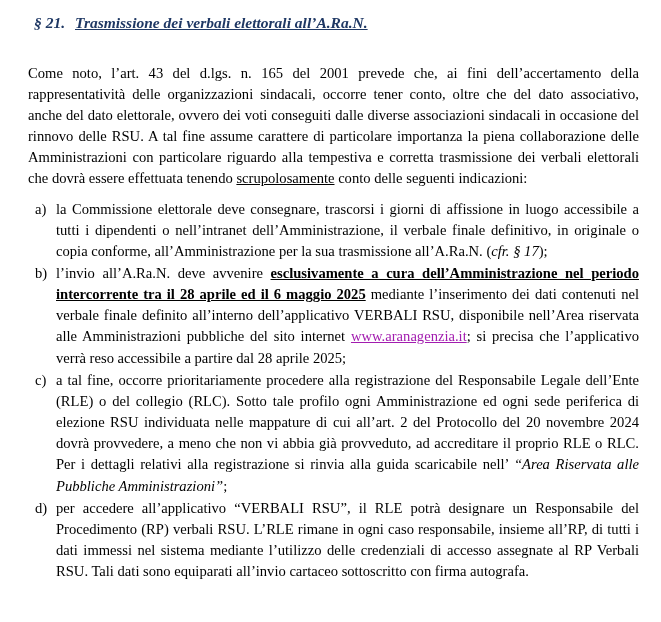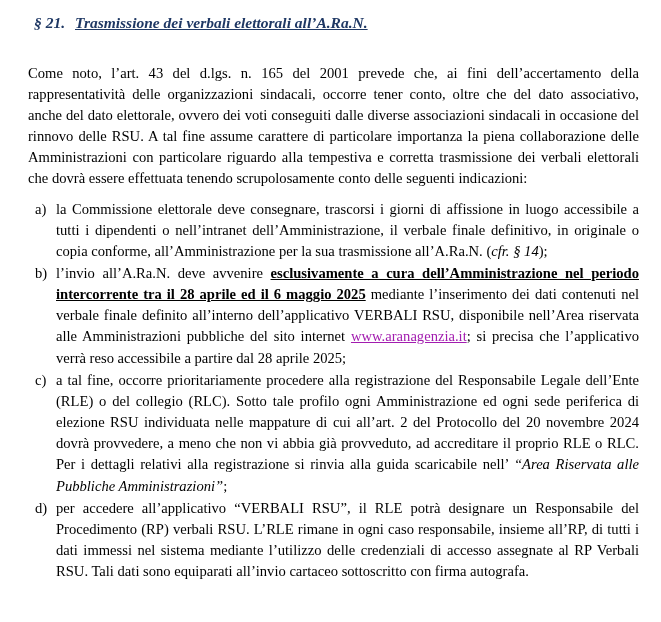--- a/index.html
+++ b/index.html
@@ -43,20 +43,21 @@
     padding: 0 22px 0 28px;
     font-size: 14.6px;
     line-height: 1.45;
     text-align: justify;
     text-justify: inter-word;
   }
   .para-intro {
     margin-top: 30px;
   }
   .u-bold {
+    text-decoration: underline;
     font-weight: normal;
   }
   .list {
     margin: 9px 0 0 0;
     padding: 0 22px 0 28px;
   }
   .list-item {
     display: flex;
     align-items: flex-start;
     font-size: 14.6px;
@@ -96,21 +97,21 @@
     <span class="sect">§ 21.</span><span class="title">Trasmissione dei verbali elettorali all’A.Ra.N.</span>
   </h2>
 
   <p class="body-text para-intro">
     <span>Come noto, l’art. 43 del d.lgs. n. 165 del 2001 prevede che, ai fini dell’accertamento della rappresentatività delle organizzazioni sindacali, occorre tener conto, oltre che del dato associativo, anche del dato elettorale, ovvero dei voti conseguiti dalle diverse associazioni sindacali in occasione del rinnovo delle RSU. A tal fine assume carattere di particolare importanza la piena collaborazione delle Amministrazioni con particolare riguardo alla tempestiva e corretta trasmissione dei verbali elettorali che dovrà essere effettuata tenendo </span><span class="u-bold">scrupolosamente</span><span> conto delle seguenti indicazioni:</span>
   </p>
 
   <div class="list" id="list-root">
       <div class="list-item">
         <span class="list-marker">a)</span>
-        <span class="list-body"><span>la Commissione elettorale deve consegnare, trascorsi i giorni di affissione in luogo accessibile a tutti i dipendenti o nell’intranet dell’Amministrazione, il verbale finale definitivo, in originale o copia conforme, all’Amministrazione per la sua trasmissione all’A.Ra.N. (</span><span class="italic">cfr. § 14</span><span>);</span></span>
+        <span class="list-body"><span>la Commissione elettorale deve consegnare, trascorsi i giorni di affissione in luogo accessibile a tutti i dipendenti o nell’intranet dell’Amministrazione, il verbale finale definitivo, in originale o copia conforme, all’Amministrazione per la sua trasmissione all’A.Ra.N. (</span><span class="italic">cfr. § 17</span><span>);</span></span>
       </div>
       <div class="list-item">
         <span class="list-marker">b)</span>
         <span class="list-body"><span>l’invio all’A.Ra.N. deve avvenire </span><span class="bold-underline">esclusivamente a cura dell’Amministrazione nel periodo intercorrente tra il 28 aprile ed il 6 maggio 2025</span><span> mediante l’inserimento dei dati contenuti nel verbale finale definito all’interno dell’applicativo VERBALI RSU, disponibile nell’Area riservata alle Amministrazioni pubbliche del sito internet </span><span class="link">www.aranagenzia.it</span><span>; si precisa che l’applicativo verrà reso accessibile a partire dal 28 aprile 2025;</span></span>
       </div>
       <div class="list-item">
         <span class="list-marker">c)</span>
         <span class="list-body"><span>a tal fine, occorre prioritariamente procedere alla registrazione del Responsabile Legale dell’Ente (RLE) o del collegio (RLC). Sotto tale profilo ogni Amministrazione ed ogni sede periferica di elezione RSU individuata nelle mappature di cui all’art. 2 del Protocollo del 20 novembre 2024 dovrà provvedere, a meno che non vi abbia già provveduto, ad accreditare il proprio RLE o RLC. Per i dettagli relativi alla registrazione si rinvia alla guida scaricabile nell’ </span><span class="italic">“Area Riservata alle Pubbliche Amministrazioni”</span><span>;</span></span>
       </div>
       <div class="list-item">

